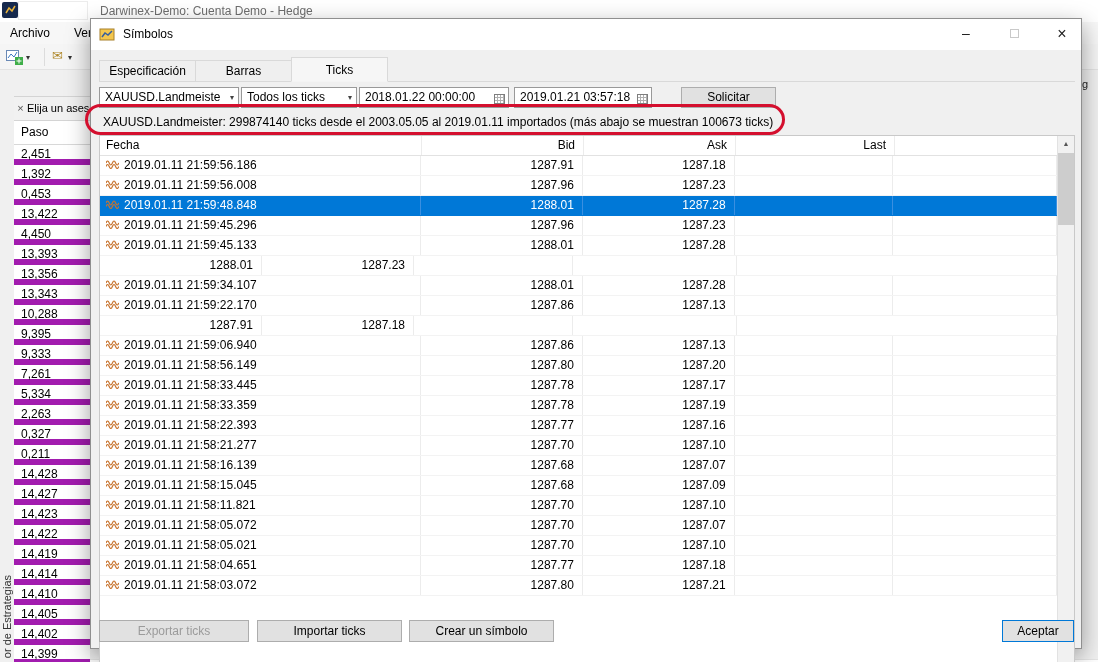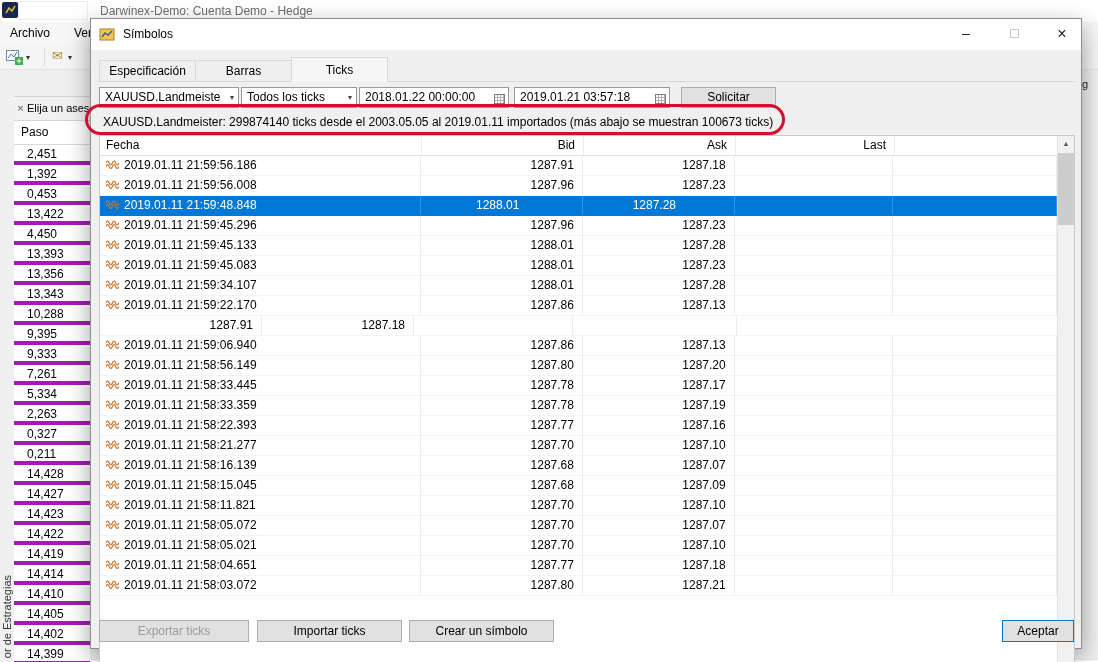--- a/index.html
+++ b/index.html
@@ -33,21 +33,21 @@
   .vtab-label { position:absolute; left:1px; bottom:4px; writing-mode:vertical-rl;
                 transform:rotate(180deg); font-size:11px; color:#333; white-space:nowrap; }
 
   .sidebar { position:absolute; left:14px; top:96px; width:76px; height:566px;
              background:#fff; border-top:1px solid #d4d4d4; overflow:hidden; }
   .side-header { height:24px; line-height:23px; background:#f1f1f1; border-bottom:1px solid #d4d4d4;
                  white-space:nowrap; overflow:hidden; font-size:11px; }
   .side-close { display:inline-block; width:13px; text-align:center; color:#555; font-size:11px; }
   .paso-header { height:24px; line-height:23px; padding-left:7px; background:#fff;
                  border-bottom:1px solid #d8d8d8; }
-  .side-row { height:20px; line-height:19px; padding-left:13px; border-bottom:4px solid #a21caf;
+  .side-row { height:20px; line-height:19px; padding-left:7px; border-bottom:6px solid #a21caf;
               white-space:nowrap; }
 
   
   .bg-bottom-row { position:absolute; left:90px; top:647px; width:1008px; height:15px;
                    background:#fff; border-top:1px solid #e4e4e4; font-size:12px;margin-top:12px; }
   .bg-bottom-row span { position:absolute; top:1px; text-align:right; white-space:nowrap; }
 
   
   .dialog { position:absolute; left:90px; top:18px; width:992px; height:631px;
             background:#f0f0f0; border:1px solid #8f8f8f;
@@ -73,21 +73,21 @@
                 margin-bottom:-1px; position:relative; z-index:2; }
 
   
   .controls { position:absolute; left:0; top:68px; width:100%; height:21px; }
   .combo, .datefield { position:absolute; height:21px; background:#fff; border:1px solid #999;
                        line-height:19px; padding-left:5px; white-space:nowrap; overflow:hidden; }
   .combo .arrow { position:absolute; right:4px; top:1px; font-size:8px; color:#444; line-height:18px; }
   .combo-symbol { left:8px; width:140px; }
   .combo-mode { left:150px; width:116px; padding-right:24px; }
   .date-from { left:268px; width:150px; padding-right:18px; }
-  .date-to { left:423px; width:156px; padding-right:18px; }
+  .date-to { left:423px; width:138px; padding-right:18px; }
   .cal-btn { position:absolute; right:2px; top:3px; width:13px; height:13px; text-align:center; }
   .cal-icon { display:inline-block; width:11px; height:10px; border:1px solid #7e7e7e;
               background:
                 linear-gradient(to right, #b0b0b0 1px, transparent 1px) 2px 0/3px 100% repeat-x,
                 linear-gradient(to bottom, #b0b0b0 1px, transparent 1px) 0 2px/100% 3px repeat-y; }
   .btn { background:#e1e1e1; border:1px solid #adadad; text-align:center; cursor:default; }
   .btn-request { position:absolute; left:590px; top:0; width:95px; height:21px; line-height:19px; }
 
   
   .status-line { position:absolute; left:12px; top:92px; height:22px; line-height:22px;
@@ -104,21 +104,21 @@
   .hc, .tc { white-space:nowrap; overflow:hidden; border-right:1px solid #ececec; }
   .hc { line-height:19px; }
   .c-fecha { width:322px; padding-left:6px; }
   .c-bid { width:162px; } .c-ask { width:152px; } .c-last { width:159px; } .c-vol { width:164px; }
   .num { text-align:right; padding-right:8px; }
   .tbody { position:absolute; left:0; top:20px; right:17px; bottom:0; }
   .trow { display:flex; height:20px; border-bottom:1px solid #f3f3f3; }
   .tc { line-height:19px; }
   .c-fecha.cell { display:flex; align-items:center; gap:5px; }
   .trow.selected { background:#0078d7; color:#fff; border-bottom-color:#0078d7; }
-  .trow.selected .tc { border-right-color:#3a8fe0;text-align:center; }
+  .trow.selected .tc { border-right-color:#3a8fe0; }
 
   .vscroll { position:absolute; right:0; top:0; width:17px; height:100%; background:#f1f1f1;
              border-left:1px solid #e2e2e2; }
   .scroll-arrow { position:absolute; left:0; width:16px; height:16px; text-align:center;
                   font-size:7px; line-height:16px; color:#555; }
   .scroll-up { top:0; } .scroll-down { bottom:0; }
   .scroll-thumb { position:absolute; left:0; top:17px; width:16px; height:72px; background:#cdcdcd; }
 
   
   .dlg-buttons { position:absolute; left:0; top:601px; width:100%; height:22px; }
@@ -327,27 +327,20 @@
   <path d="M0 7.5 q1.6 -4 3.2 0 t3.2 0 t3.2 0 t3.2 0" fill="none" stroke="#c8742e" stroke-width="1.2"></path>
                 </svg></span>
               <span>2019.01.11 21:59:45.133</span>
             </div>
             <div class="tc c-bid num">1288.01</div>
             <div class="tc c-ask num">1287.28</div>
             <div class="tc c-last num"></div>
             <div class="tc c-vol num"></div>
           </div>
           <div class="trow">
-            <div class="tc c-fecha cell">
-              <span><svg width="13" height="10" viewBox="0 0 13 10" aria-hidden="true">
-  <path d="M0 4 q1.6 -4 3.2 0 t3.2 0 t3.2 0 t3.2 0" fill="none" stroke="#c8742e" stroke-width="1.2"></path>
-  <path d="M0 7.5 q1.6 -4 3.2 0 t3.2 0 t3.2 0 t3.2 0" fill="none" stroke="#c8742e" stroke-width="1.2"></path>
-                </svg></span>
-              <span>2019.01.11 21:59:45.083</span>
-            </div>
             <div class="tc c-bid num">1288.01</div>
             <div class="tc c-ask num">1287.23</div>
             <div class="tc c-last num"></div>
             <div class="tc c-vol num"></div>
           </div>
           <div class="trow">
             <div class="tc c-fecha cell">
               <span><svg width="13" height="10" viewBox="0 0 13 10" aria-hidden="true">
   <path d="M0 4 q1.6 -4 3.2 0 t3.2 0 t3.2 0 t3.2 0" fill="none" stroke="#c8742e" stroke-width="1.2"></path>
   <path d="M0 7.5 q1.6 -4 3.2 0 t3.2 0 t3.2 0 t3.2 0" fill="none" stroke="#c8742e" stroke-width="1.2"></path>

